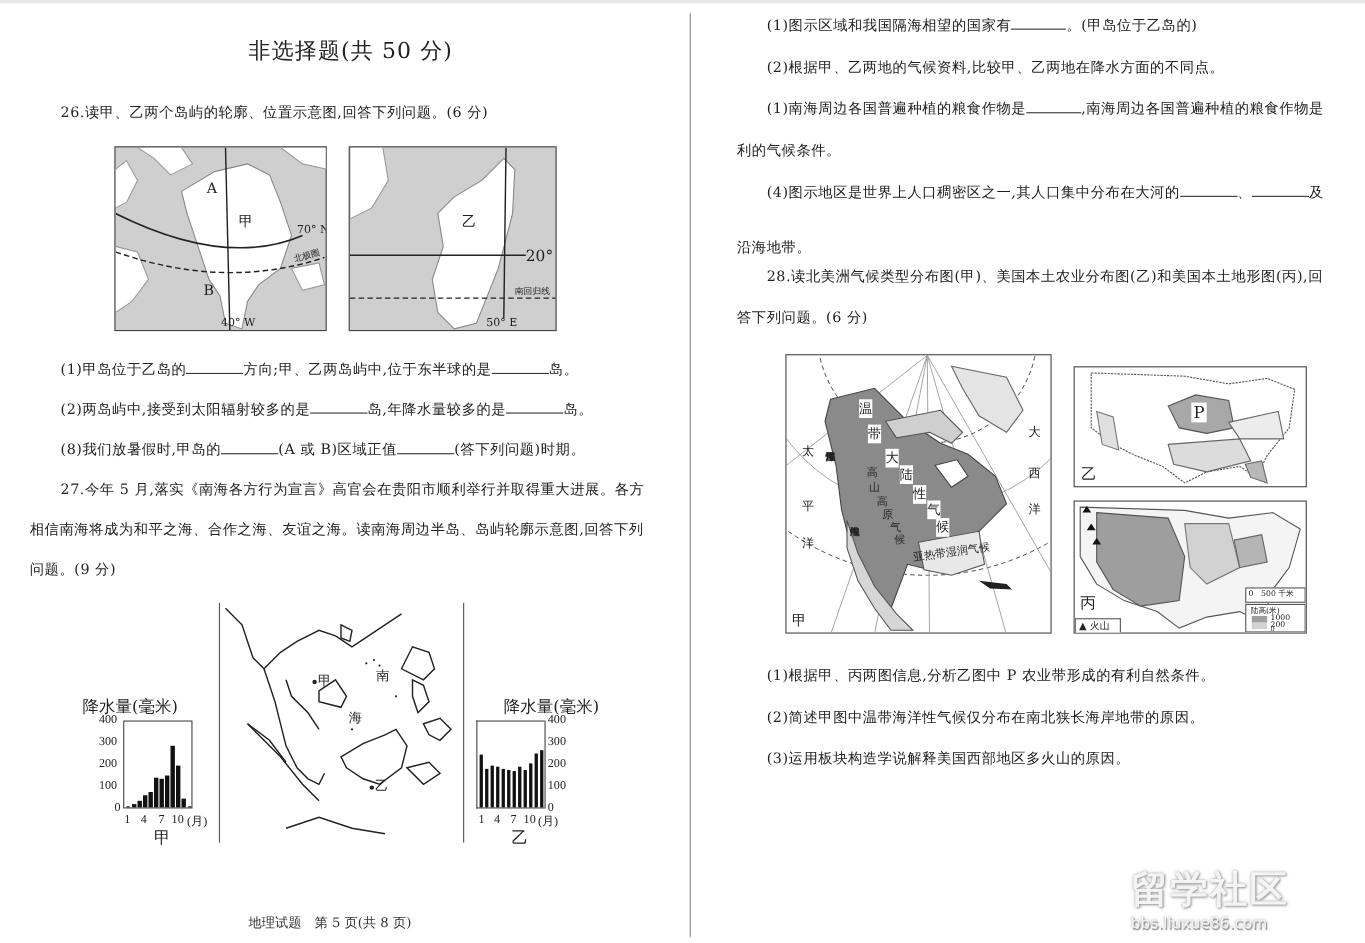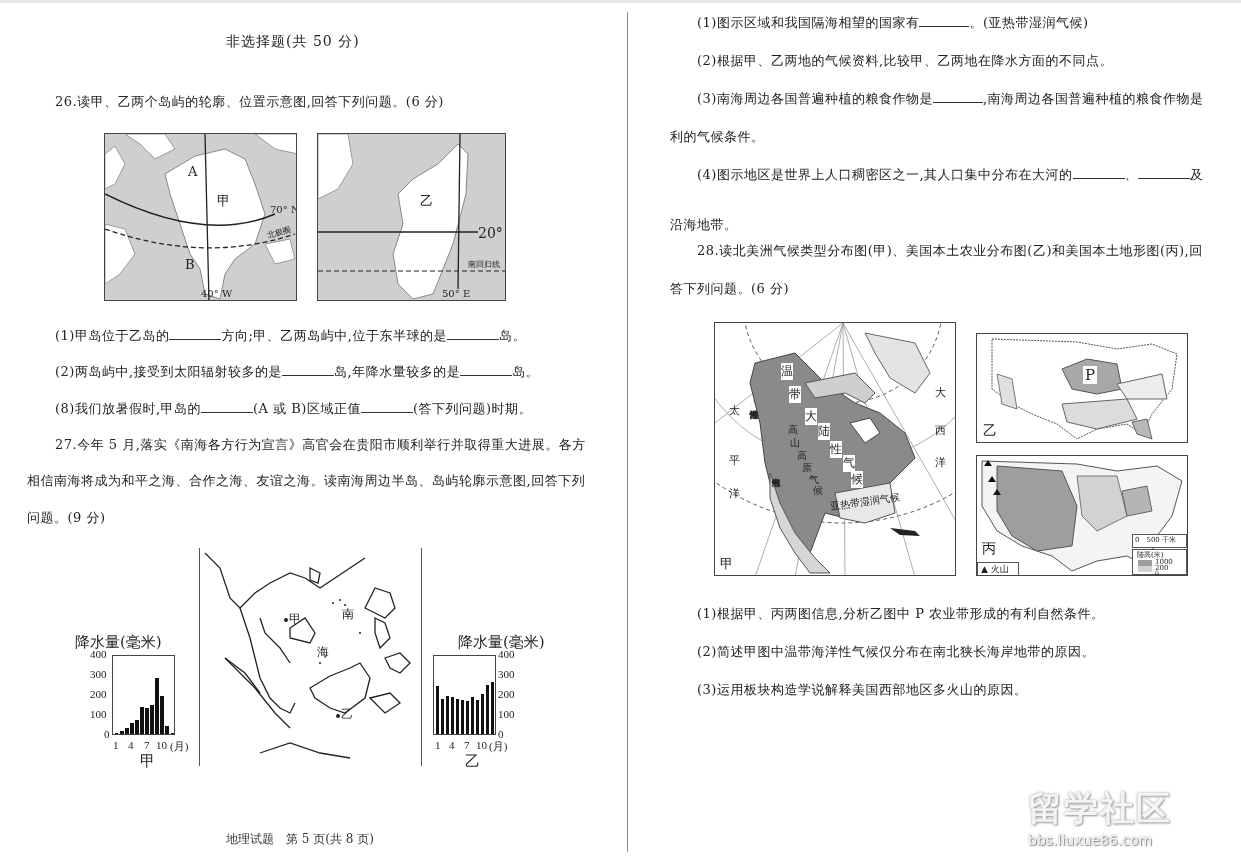--- a/index.html
+++ b/index.html
@@ -2,21 +2,21 @@
 <html><head>
 <meta charset="utf-8">
 <style>
   * { box-sizing: border-box; margin: 0; padding: 0; }
   html, body { width: 1241px; height: 857px; background: #fff; overflow: hidden; }
   body { position: relative; font-family: "DejaVu Serif", "Liberation Serif", serif; color: #222; }
   .topbar { position: absolute; left: 0; top: 0; width: 1241px; height: 3px; background: #e6e6e6; }
   .divider { position: absolute; left: 627px; top: 12px; width: 1px; height: 840px; background: #888; }
   .abs { position: absolute; white-space: nowrap; }
   .t { font-size: 13px; letter-spacing: 0.5px; }
-  .title { font-size: 14px; letter-spacing: 1px; }
+  .title { font-size: 20px; letter-spacing: 1px; }
   .blank { display: inline-block; border-bottom: 1px solid #333; height: 12px; vertical-align: baseline; }
   .footer { font-size: 12px; color: #333; }
   .map { position: absolute; border: 1.5px solid #444; overflow: hidden; }
   .chart-label { font-size: 15px; }
   .axis-tick { font-size: 11px; font-family: "Liberation Serif", serif; }
   .watermark { position: absolute; left: 1028px; top: 786px; width: 165px; height: 65px; }
   .wm-big { font-family: "DejaVu Sans", sans-serif; font-size: 34px; font-weight: bold; color: #f4f4f4; text-shadow: 0 0 3px #aaa, 1px 1px 2px #999; letter-spacing: 2px; }
   .wm-small { font-family: "DejaVu Sans", sans-serif; font-size: 14px; color: #f4f4f4; text-shadow: 0 0 2px #999, 1px 1px 1px #888; }
 </style>
 </head>
@@ -171,25 +171,25 @@
     <span class="abs axis-tick" style="left:48px; top:109px;">10</span>
     <span class="abs axis-tick" style="left:61px; top:109px;">(月)</span>
     <span class="abs chart-label" style="left:37px; top:122px;">乙</span>
   </div>
 
   <div class="abs footer" style="left:226px; top:831px;">地理试题　第 5 页(共 8 页)</div>
 </div>
 
 <div>
   <div class="abs t" style="left:697px; top:14px;">
-    <span>(1)图示区域和我国隔海相望的国家有</span><span class="blank" style="width:50px;"></span><span>。(亚热带湿润气候)</span>
+    <span>(1)图示区域和我国隔海相望的国家有</span><span class="blank" style="width:50px;"></span><span>。(甲岛位于乙岛的)</span>
   </div>
   <div class="abs t" style="left:697px; top:52px;">(2)根据甲、乙两地的气候资料,比较甲、乙两地在降水方面的不同点。</div>
   <div class="abs t" style="left:697px; top:90px;">
-    <span>(3)南海周边各国普遍种植的粮食作物是</span><span class="blank" style="width:50px;"></span><span>,南海周边各国普遍种植的粮食作物是</span>
+    <span>(1)南海周边各国普遍种植的粮食作物是</span><span class="blank" style="width:50px;"></span><span>,南海周边各国普遍种植的粮食作物是</span>
   </div>
   <div class="abs t" style="left:670px; top:128px;">利的气候条件。</div>
   <div class="abs t" style="left:697px; top:166px;">
     <span>(4)图示地区是世界上人口稠密区之一,其人口集中分布在大河的</span><span class="blank" style="width:52px;"></span><span>、</span><span class="blank" style="width:52px;"></span><span>及</span>
   </div>
   <div class="abs t" style="left:670px; top:204px;margin-top:12px;">沿海地带。</div>
   <div class="abs t" style="left:697px; top:242px;">28.读北美洲气候类型分布图(甲)、美国本土农业分布图(乙)和美国本土地形图(丙),回</div>
   <div class="abs t" style="left:670px; top:280px;">答下列问题。(6 分)</div>
 
   <div class="map" style="left:714px; top:322px; width:242px; height:254px; background:#fff;">

